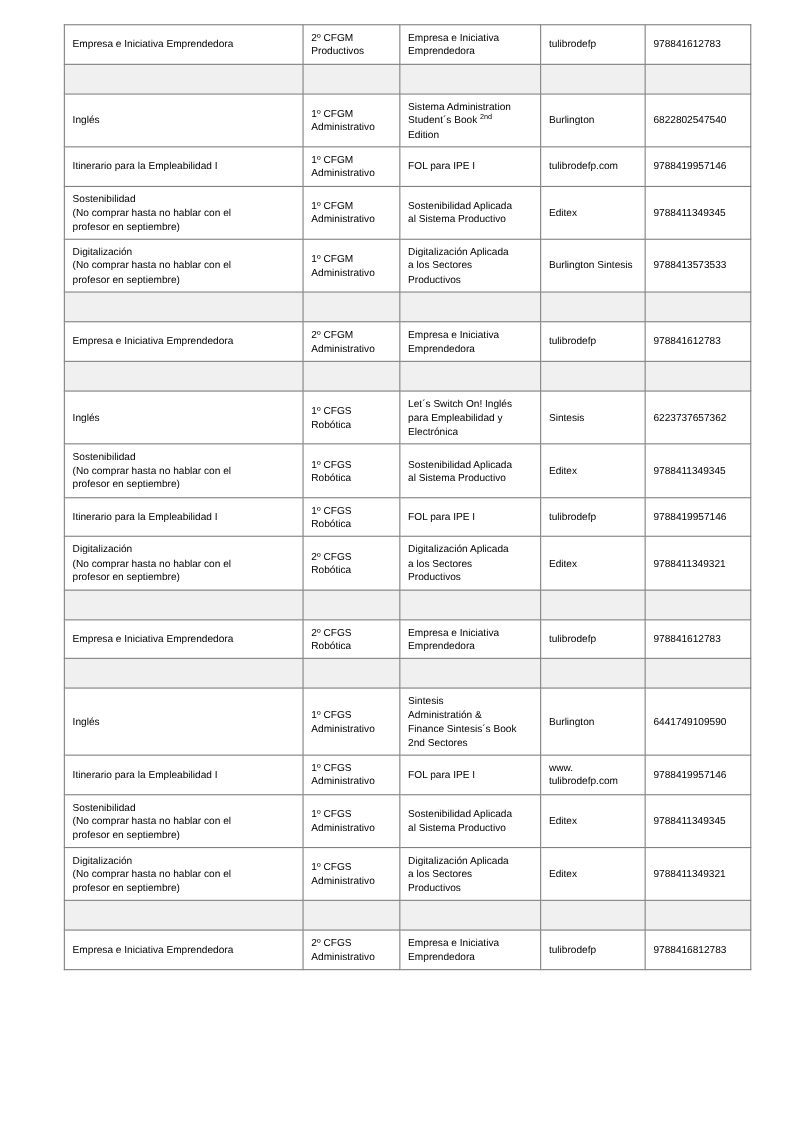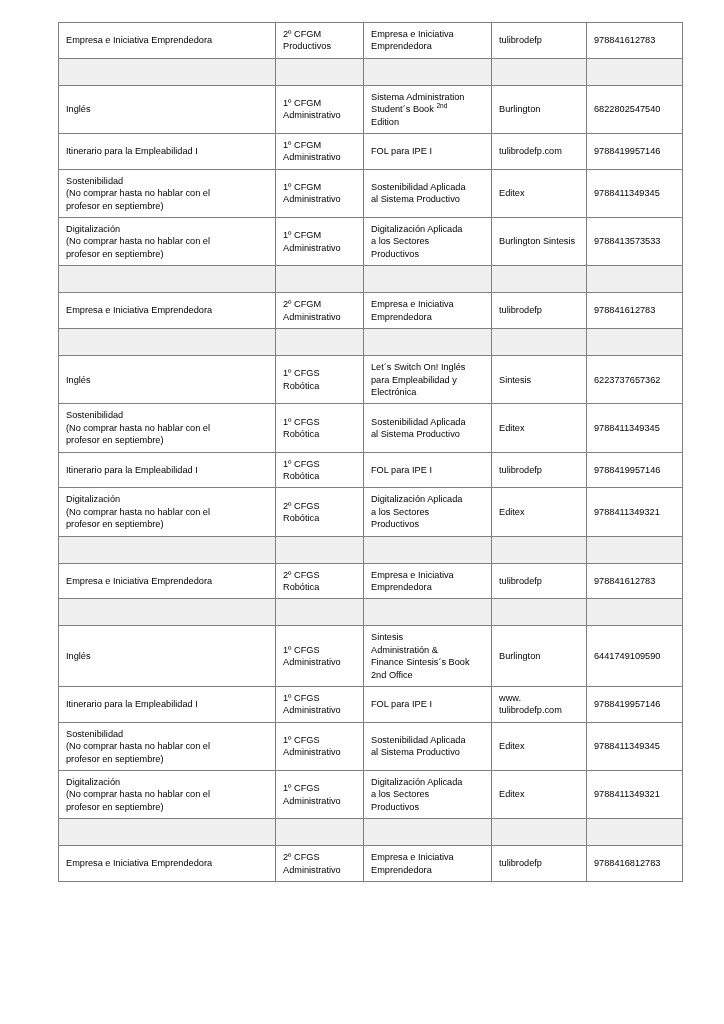--- a/index.html
+++ b/index.html
@@ -370,21 +370,21 @@
             <span class="cell-lines">
               <span class="ln nowrap">1º CFGS</span>
               <span class="ln nowrap">Administrativo</span>
             </span>
           </td>
           <td>
             <span class="cell-lines">
               <span class="ln">Sintesis</span>
               <span class="ln">Administratión &amp;</span>
               <span class="ln">Finance Sintesis´s Book</span>
-              <span class="ln">2nd Office</span>
+              <span class="ln">2nd Sectores</span>
             </span>
           </td>
           <td><span>Burlington</span></td>
           <td><span class="nowrap">6441749109590</span></td>
         </tr>
         <tr class="data-row">
           <td>
             <span class="cell-lines">
               <span class="ln">Itinerario para la Empleabilidad I</span>
             </span>

